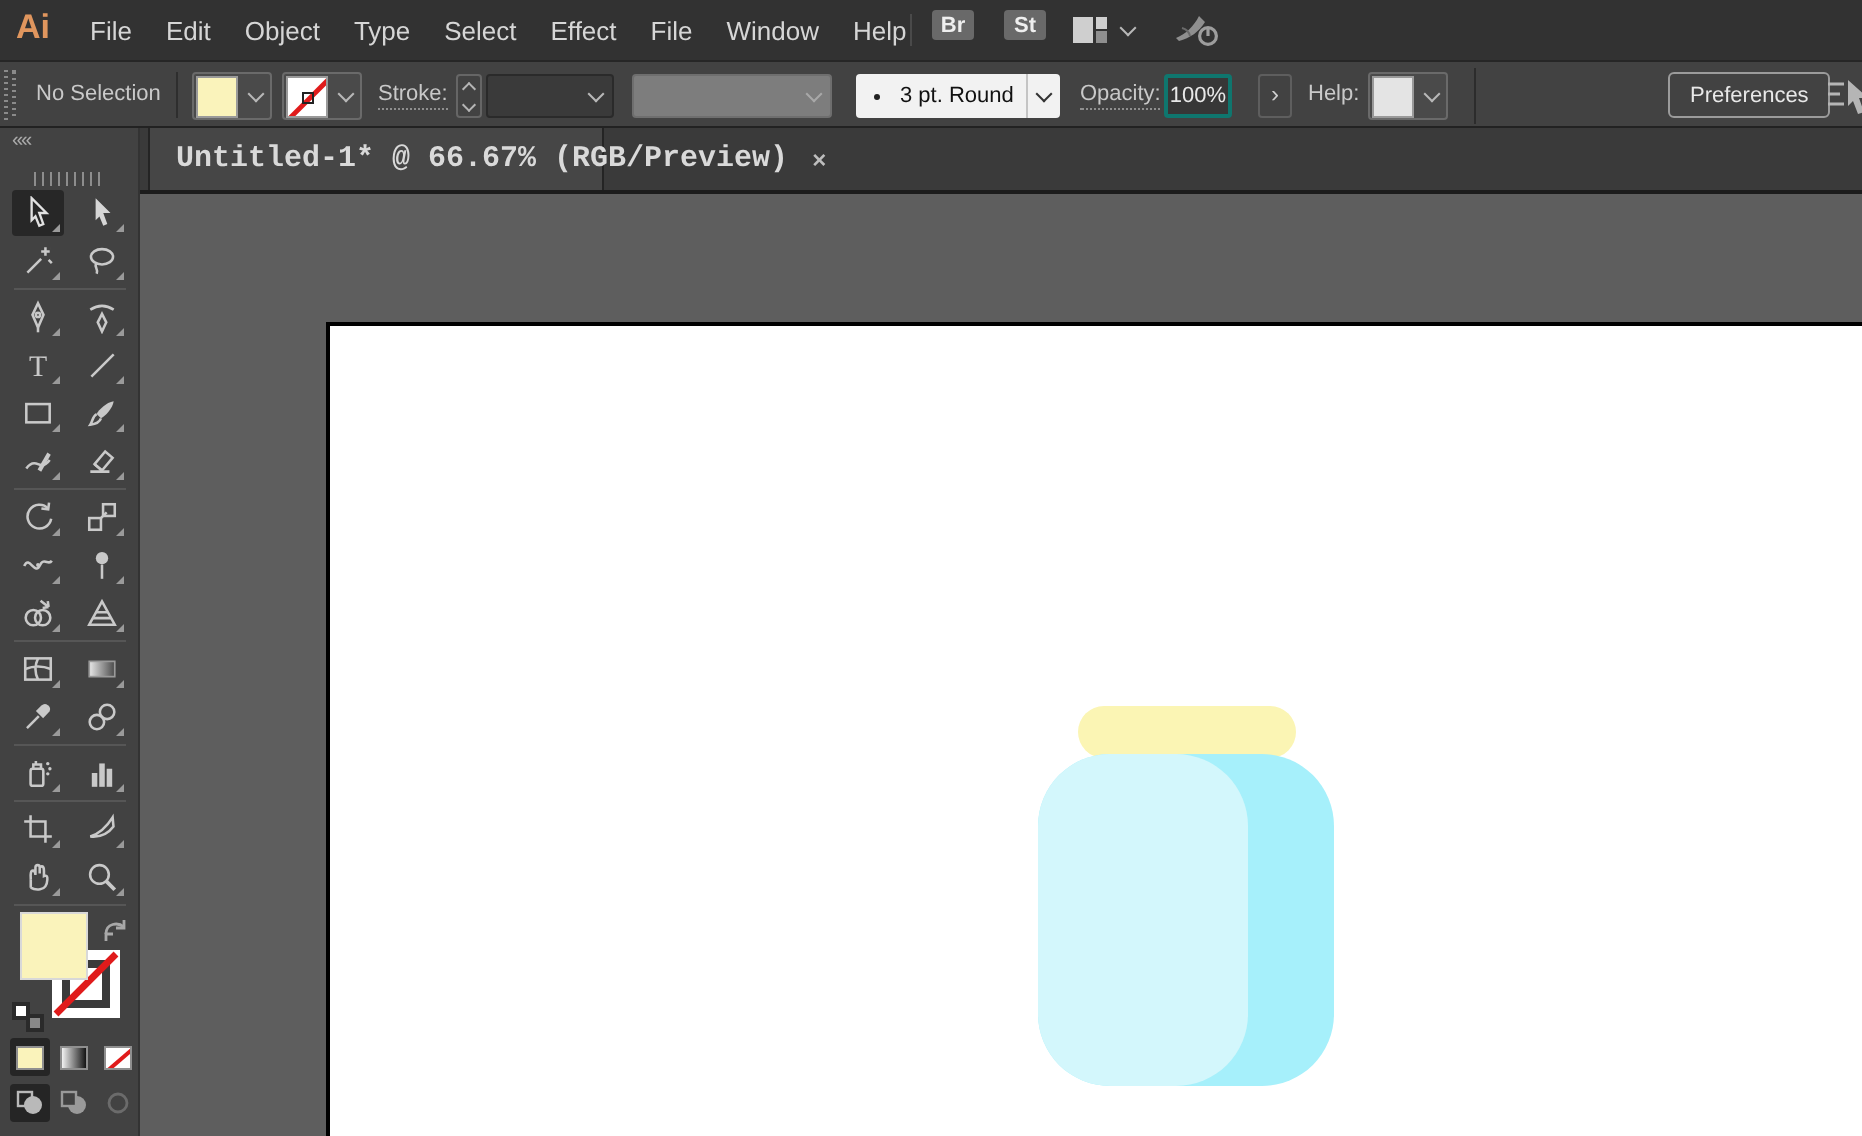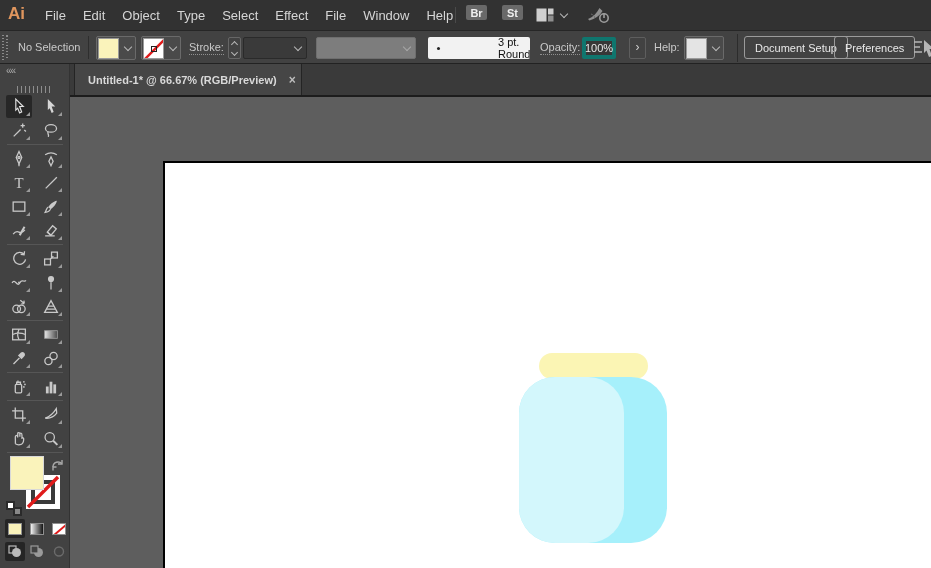--- a/index.html
+++ b/index.html
@@ -32,37 +32,37 @@
   .combo-swatch { width:21px; height:21px; margin:1px; border:1px solid #9a9a9a; position:relative; background:#fff; overflow:hidden; }
   .combo-chev { width:15px; height:100%; display:flex; align-items:center; justify-content:center; }
   .red-slash { position:absolute; inset:0; }
   .stroke-mini-square { position:absolute; left:7px; top:7px; width:6px; height:6px; border:1.5px solid #222; background:transparent; }
   #stroke-stepper { position:absolute; left:228px; top:6px; width:13px; height:22px; border:1px solid #666; border-radius:2px; display:flex; flex-direction:column; align-items:center; justify-content:center; gap:3px; }
   .step-up { width:5px; height:5px; border-left:1.5px solid #b5b5b5; border-top:1.5px solid #b5b5b5; transform:rotate(45deg); }
   .step-dn { width:5px; height:5px; border-right:1.5px solid #b5b5b5; border-bottom:1.5px solid #b5b5b5; transform:rotate(45deg); }
   #stroke-dd { position:absolute; left:243px; top:6px; width:64px; height:22px; background:#3a3a3a; border:1px solid #2a2a2a; border-radius:2px; display:flex; align-items:center; justify-content:flex-end; padding-right:5px; }
   #varwidth-dd { position:absolute; left:316px; top:6px; width:100px; height:22px; background:#7D7D7D; border:1px solid #6e6e6e; border-radius:2px; display:flex; align-items:center; justify-content:flex-end; padding-right:5px; }
   #varwidth-dd .chev { border-color:#a8a8a8; }
-  #brush-dd { position:absolute; left:428px; top:6px; width:102px; height:22px; background:#F2F2F2; border-radius:2px; display:flex; align-items:center; overflow:hidden;gap:48px; }
+  #brush-dd { position:absolute; left:428px; top:6px; width:102px; height:22px; background:#F2F2F2; border-radius:2px; display:flex; align-items:center; overflow:hidden; }
   #brush-dot { width:3px; height:3px; border-radius:50%; background:#222; margin:0 10px 0 9px; flex:0 0 auto; }
   #brush-value { font-size:11px; color:#111; flex:1; }
   #brush-chev { width:17px; align-self:stretch; border-left:1px solid #c4c4c4; display:flex; align-items:center; justify-content:center; }
   #brush-chev .chev { border-color:#333; }
-  #opacity-field { position:absolute; left:582px; top:6px; width:34px; height:22px; background:#373737; border:4px solid #0f766e; border-radius:2px; color:#E8E8E8; font-size:11px; display:flex; align-items:center; justify-content:center;text-align:center; }
+  #opacity-field { position:absolute; left:582px; top:6px; width:34px; height:22px; background:#373737; border:2px solid #0f766e; border-radius:2px; color:#E8E8E8; font-size:11px; display:flex; align-items:center; justify-content:center;text-align:center; }
   #opacity-next { position:absolute; left:629px; top:6px; width:17px; height:22px; border:1px solid #5e5e5e; border-radius:2px; color:#cfcfcf; font-size:12px; display:flex; align-items:center; justify-content:center; padding-bottom:2px; }
   #style-combo { left:684px; }
   #cb-vdiv2 { position:absolute; left:737px; top:3px; width:1px; height:28px; background:#2c2c2c; }
   .cb-button { position:absolute; top:5px; height:23px; border:1px solid #9B9B9B; border-radius:3px; background:transparent; color:#E8E8E8; font-size:11px; font-family:"Liberation Sans",sans-serif; display:flex; align-items:center; justify-content:center; padding:0 10px; white-space:nowrap; }
   #btn-docsetup { left:744px; } #btn-prefs { left:834px; }
   #cb-edge-icon { position:absolute; left:912px; top:7px; }
 
   
   #tab-bar { position:absolute; left:70px; top:64px; width:861px; height:33px; background:#3A3A3A; border-bottom:2px solid #1c1c1c; }
   #doc-tab { position:absolute; left:4px; top:0; width:228px; height:31px; background:#464646; border-left:1px solid #242424; border-right:1px solid #242424; display:flex; align-items:center; }
-  #doc-tab-title { font-size:11px; font-weight:600; color:#D9D9D9; padding-left:13px; white-space:nowrap; }
+  #doc-tab-title { font-size:15px; font-weight:600; color:#D9D9D9; padding-left:13px; white-space:nowrap;font-family:Liberation Mono, monospace; }
   #doc-tab-close { margin-left:12px; color:#BDBDBD; font-size:12px; font-weight:bold; line-height:1; }
 
   
   #tool-panel { position:absolute; left:0; top:64px; width:70px; height:504px; background:#424242; border-right:1px solid #333; overflow:hidden; }
   #panel-collapse { position:absolute; left:6px; top:1px; color:#ABABAB; font-size:10px; letter-spacing:-1px; }
   #panel-grip { position:absolute; left:17px; top:22px; width:36px; height:7px;
     background:repeating-linear-gradient(90deg,#8d8d8d 0 1px,transparent 1px 4px); }
   #tools { position:absolute; left:0; top:30px; width:70px; }
   .tool-row { display:flex; justify-content:center; gap:6px; height:24px; align-items:center; }
   .tool { position:relative; width:26px; height:23px; display:flex; align-items:center; justify-content:center; border-radius:2px; }
@@ -183,21 +183,20 @@
 
     <span class="cb-label" style="left:654px;">Help:</span>
     <div id="style-combo" class="swatch-combo">
       <span class="combo-swatch" style="background: rgb(228, 228, 228);"></span>
       <span class="combo-chev">
           <span class="chev"></span>
         </span>
     </div>
 
     <div id="cb-vdiv2"></div>
-    <button id="btn-docsetup" class="cb-button">Document Setup</button>
     <button id="btn-prefs" class="cb-button">Preferences</button>
     <div id="cb-edge-icon">
       <svg width="26" height="20" viewBox="0 0 26 20">
         <path d="M2 4 h8 M2 9 h6 M2 14 h8" stroke="#b5b5b5" stroke-width="1.6" fill="none"></path>
         <path d="M12 2 L22 11 H17.5 L20 18 L17 19 L14.5 12.5 L12 15 Z" fill="#b5b5b5"></path>
       </svg>
     </div>
   </div>
 
   <div id="tab-bar">

